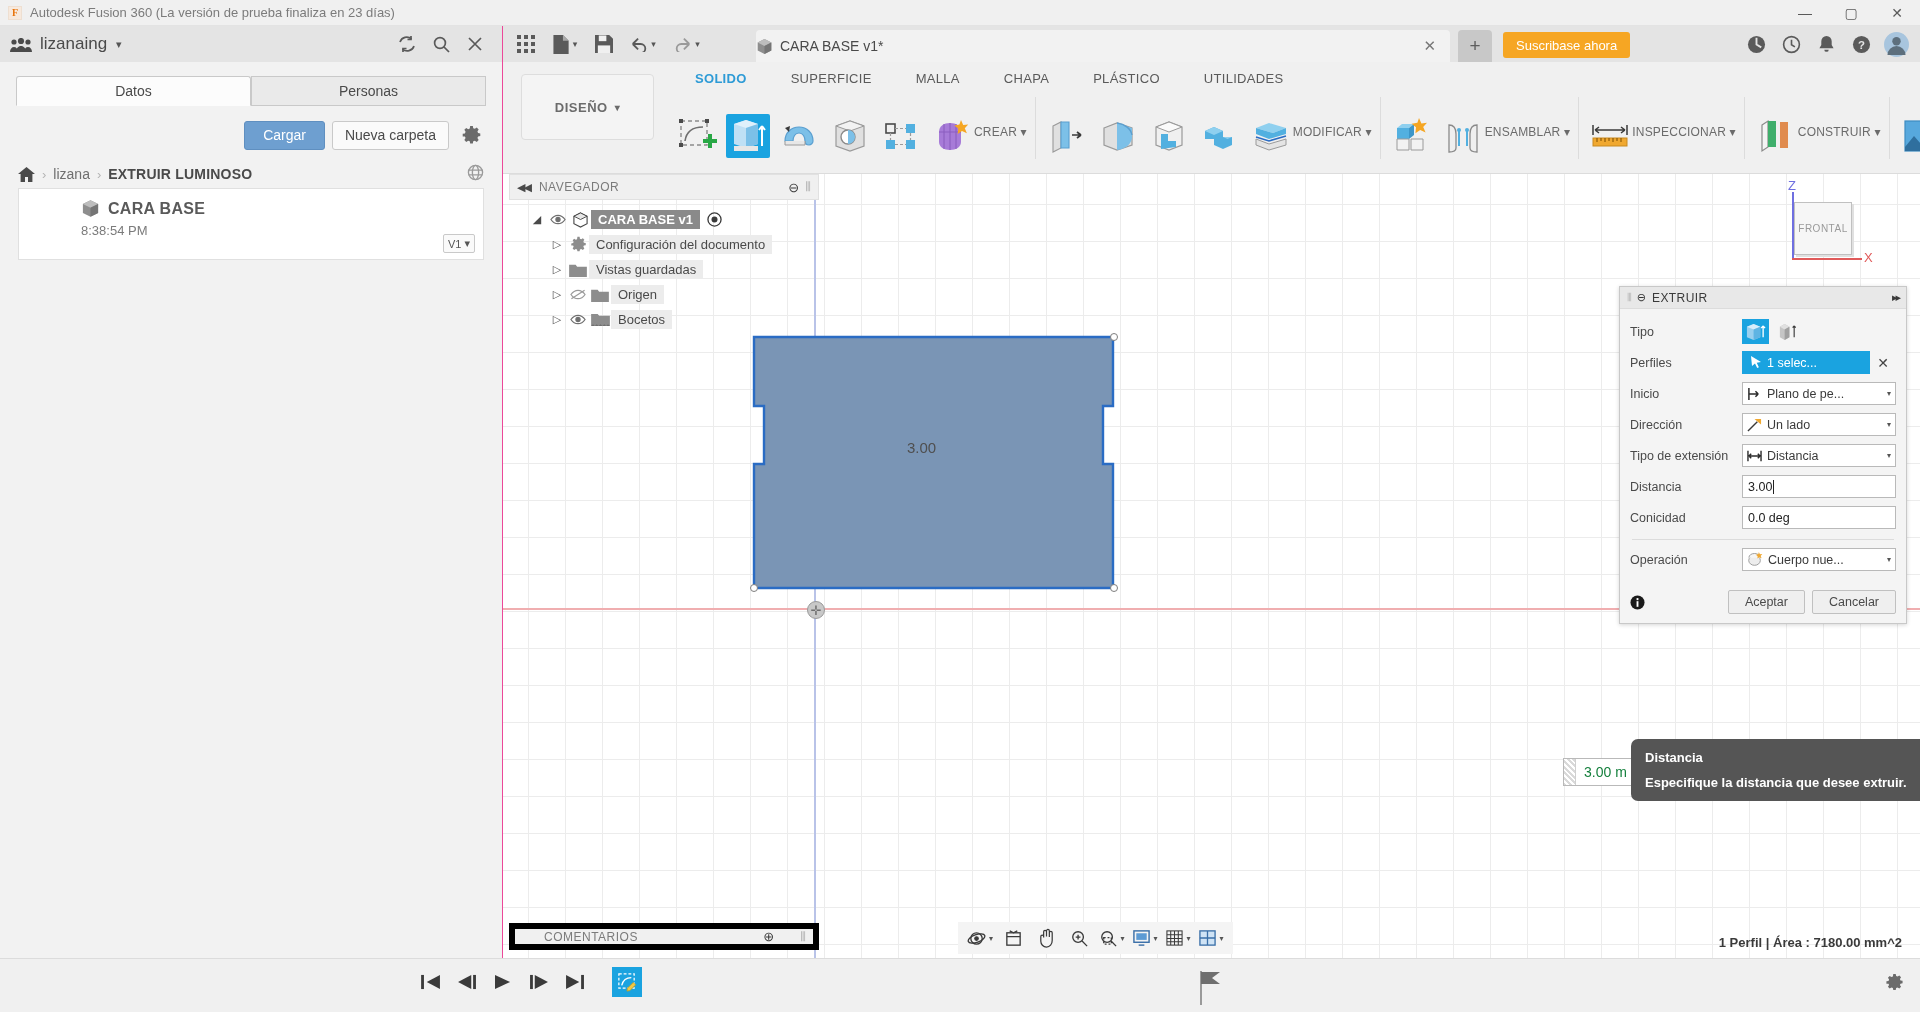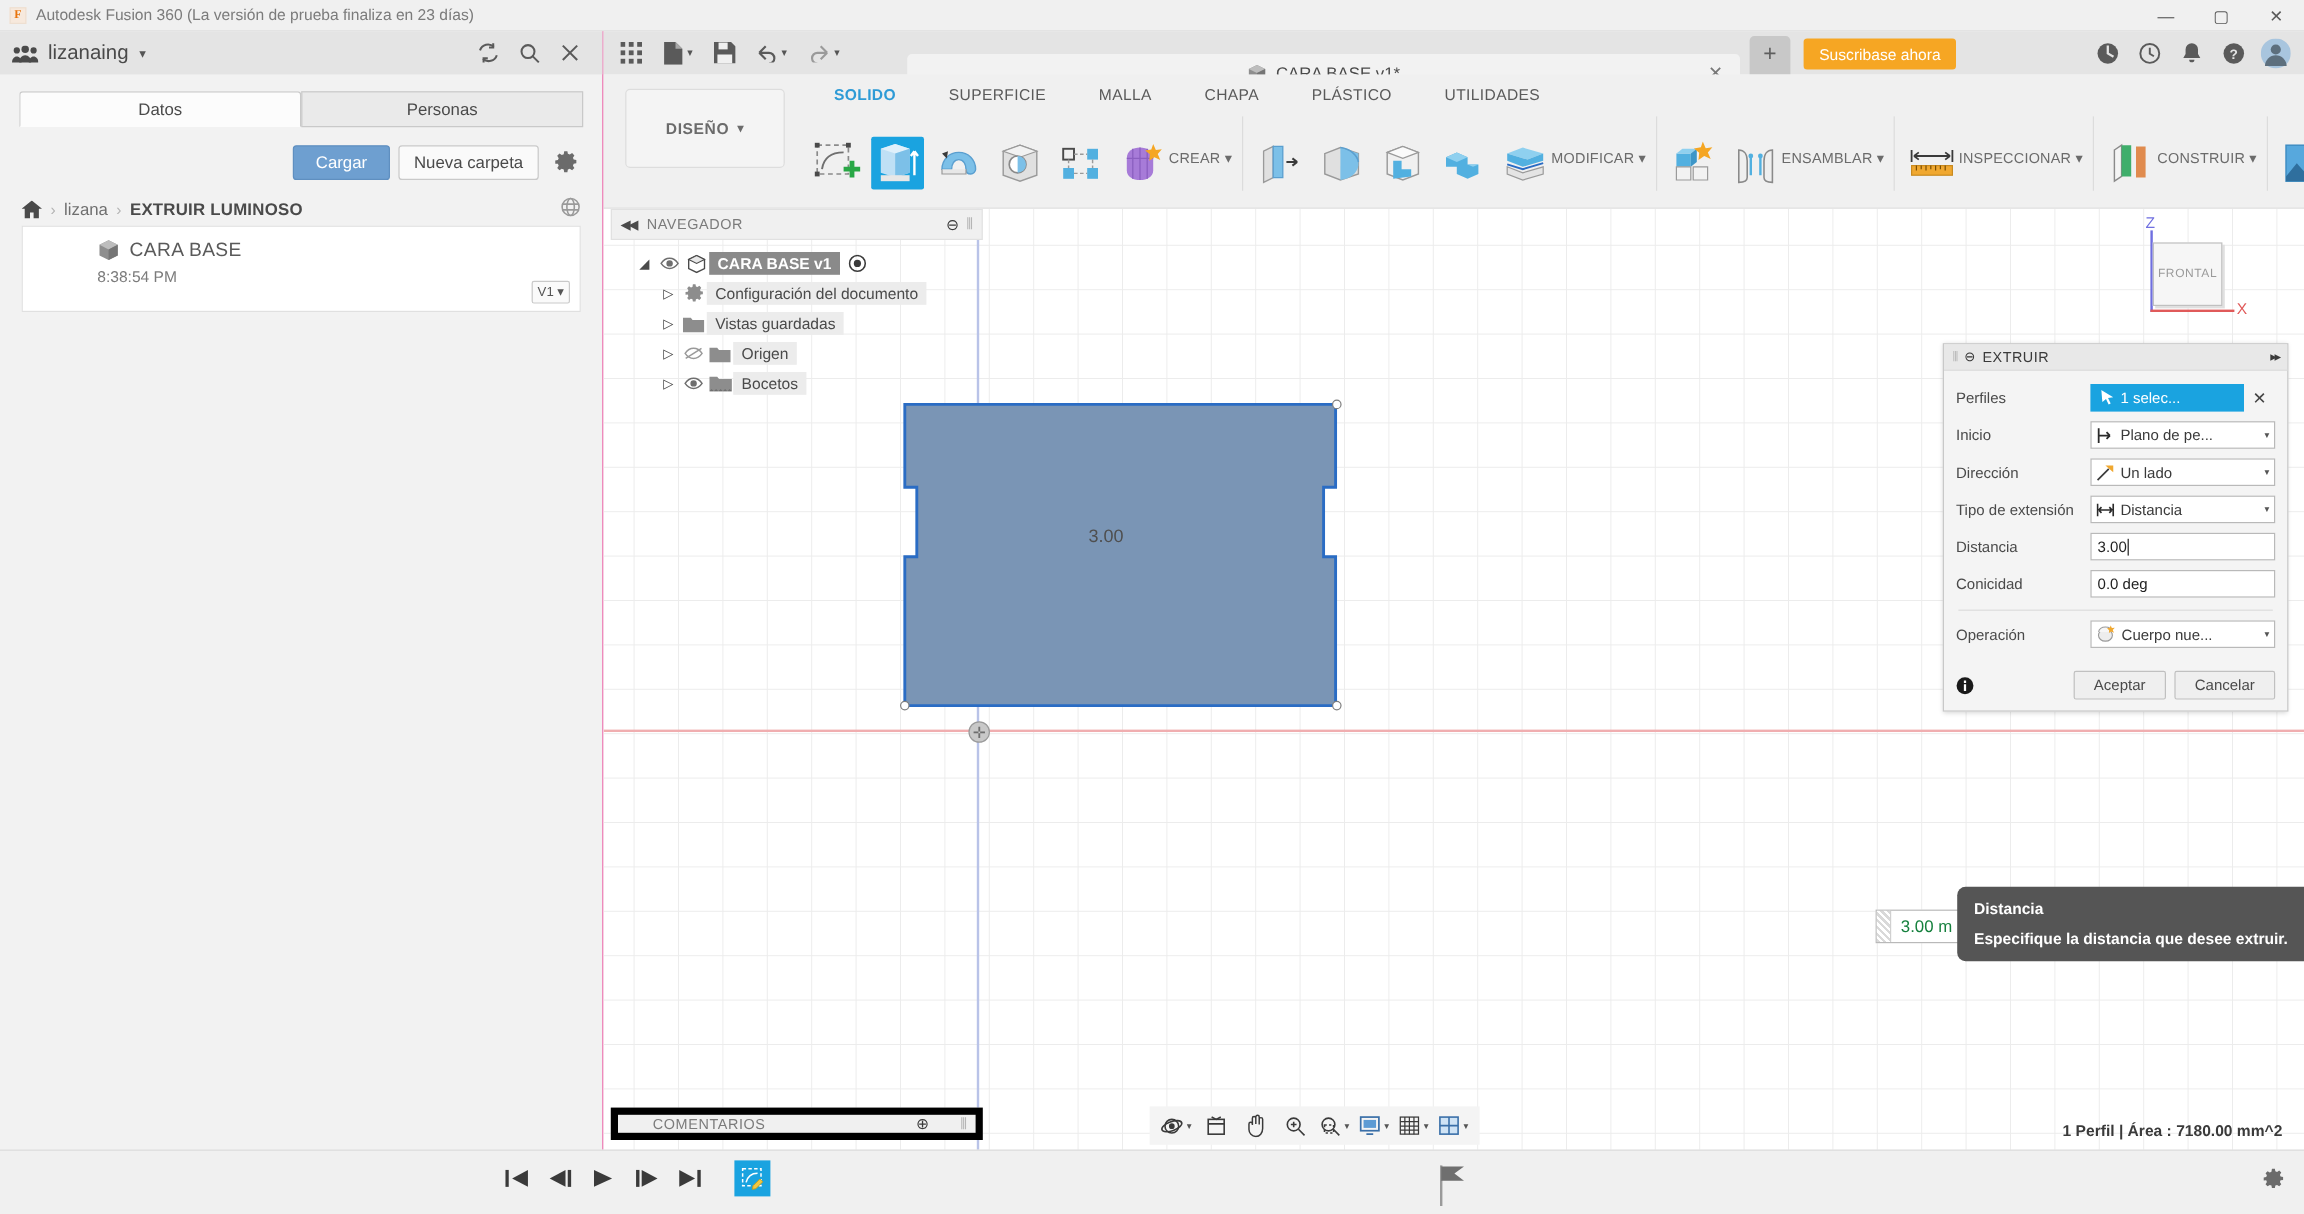--- a/index.html
+++ b/index.html
@@ -50,34 +50,34 @@
 
   #breadcrumb{display:flex;align-items:center;margin:16px 0 0 18px;gap:7px;position:relative;}
   #breadcrumb .home{color:#4a4a4a;font-size:16px;}
   #breadcrumb .sep{color:#b4b4b4;font-size:13px;}
   #breadcrumb .crumb{font-size:14px;color:#6f6f6f;}
   #breadcrumb .crumb.last{color:#4a4a4a;font-weight:bold;letter-spacing:.2px;}
   #breadcrumb .globe{position:absolute;right:18px;top:-2px;color:#9a9a9a;font-size:17px;}
 
   #filecard{margin:6px 18px 0 18px;background:#fff;border:1px solid #e0e0e0;height:72px;position:relative;padding:10px 12px;}
   #filecard .fname{display:flex;align-items:center;gap:8px;margin-left:50px;}
-  #filecard .fname .t{font-size:16px;font-weight:normal;color:#5a5a5a;letter-spacing:.3px;}
+  #filecard .fname .t{font-size:16px;font-weight:bold;color:#5a5a5a;letter-spacing:.3px;}
   #filecard .time{font-size:13px;color:#7b7b7b;margin-left:50px;margin-top:5px;}
   #filecard .vbadge{position:absolute;right:8px;bottom:6px;border:1px solid #c9c9c9;background:#fafafa;
       font-size:11px;color:#555;padding:2px 4px;display:flex;align-items:center;gap:3px;border-radius:2px;}
 
   
   #rightarea{position:absolute;left:503px;top:0;width:1417px;height:986px;background:#f0f0f0;}
   #qat{height:36px;background:#e4e4e4;display:flex;align-items:center;position:relative;}
   .qat-ic{width:34px;height:30px;display:flex;align-items:center;justify-content:center;color:#5a5a5a;}
   .qat-ic.wdd{width:44px;}
   .caretdd{font-size:9px;margin-left:3px;color:#555;}
 
-  #doctab{position:absolute;left:253px;top:19px;height:32px;width:694px;background:#f2f2f2;
-     border-radius:4px 4px 0 0;display:flex;align-items:center;justify-content:center;}
+  #doctab{position:absolute;left:253px;top:4px;height:32px;width:694px;background:#f2f2f2;
+     border-radius:4px 4px 0 0;display:flex;align-items:center;justify-content:flex-start;}
   #doctab .dt-label{display:flex;align-items:center;gap:7px;font-size:14px;color:#4a4a4a;}
   #doctab .dt-x{position:absolute;right:14px;color:#777;font-size:15px;}
   #newtab{position:absolute;left:955px;top:4px;width:34px;height:32px;background:#c8c8c8;border-radius:4px 4px 0 0;
       display:flex;align-items:center;justify-content:center;color:#5e5e5e;font-size:19px;}
   #subbtn{position:absolute;left:1000px;top:6px;height:26px;background:#f6a623;color:#fff;border-radius:3px;
       display:flex;align-items:center;padding:0 13px;font-size:13px;}
   #qat-right{position:absolute;right:8px;top:0;height:36px;display:flex;align-items:center;gap:3px;}
   #qat-right .ic{width:32px;height:32px;display:flex;align-items:center;justify-content:center;color:#5a5a5a;}
 
   #ribbon{height:112px;background:#f0f0f0;position:relative;border-bottom:1px solid #dcdcdc;}
@@ -721,20 +721,43 @@
     <div id="extr">
       <div id="extr-head">
         <span class="gripv">⦀</span>
         <span class="min">⊖</span>
         <span class="t">EXTRUIR</span>
         <span class="sp"></span>
         <span class="exp">▸▸</span>
       </div>
       <div id="extr-body">
 
+        <div class="frow">
+          <div class="flabel">Tipo</div>
+          <div class="fctl">
+            <div class="typebtns">
+              <div class="tbtn on">
+                <svg width="21" height="20" viewBox="0 0 22 21">
+                  <path d="M2 5l7-3 7 3v11l-7 3-7-3z" fill="#9ad0ef"></path>
+                  <path d="M2 5l7-3 7 3-7 3z" fill="#d7edfb"></path>
+                  <path d="M9 8v11l7-3V5z" fill="#5fb4e3"></path>
+                  <path d="M19 16V4m0 0l-2 2.5M19 4l2 2.5" stroke="#fff" stroke-width="1.4" fill="none"></path>
+                </svg>
+              </div>
+              <div class="tbtn">
+                <svg width="21" height="20" viewBox="0 0 22 21">
+                  <path d="M3 5l5-3 5 3v11l-5 3-5-3z" fill="#c5c5c5"></path>
+                  <path d="M3 5l5-3 5 3-5 3z" fill="#e0e0e0"></path>
+                  <path d="M8 8v11l5-3V5z" fill="#a0a0a0"></path>
+                  <path d="M18 16V4m0 0l-1.6 2M18 4l1.6 2" stroke="#3a3a3a" stroke-width="1.2" fill="none"></path>
+                </svg>
+              </div>
+            </div>
+          </div>
+        </div>
 
         <div class="frow">
           <div class="flabel">Perfiles</div>
           <div class="fctl">
             <div class="selbtn">
               <span>
                 <svg width="11" height="13" viewBox="0 0 11 13" fill="#fff">
                       <path d="M0 0l10 6-4.3.7 2.2 4.5-1.7.8-2.2-4.5L1 10z"></path>
                     </svg>
               </span>

